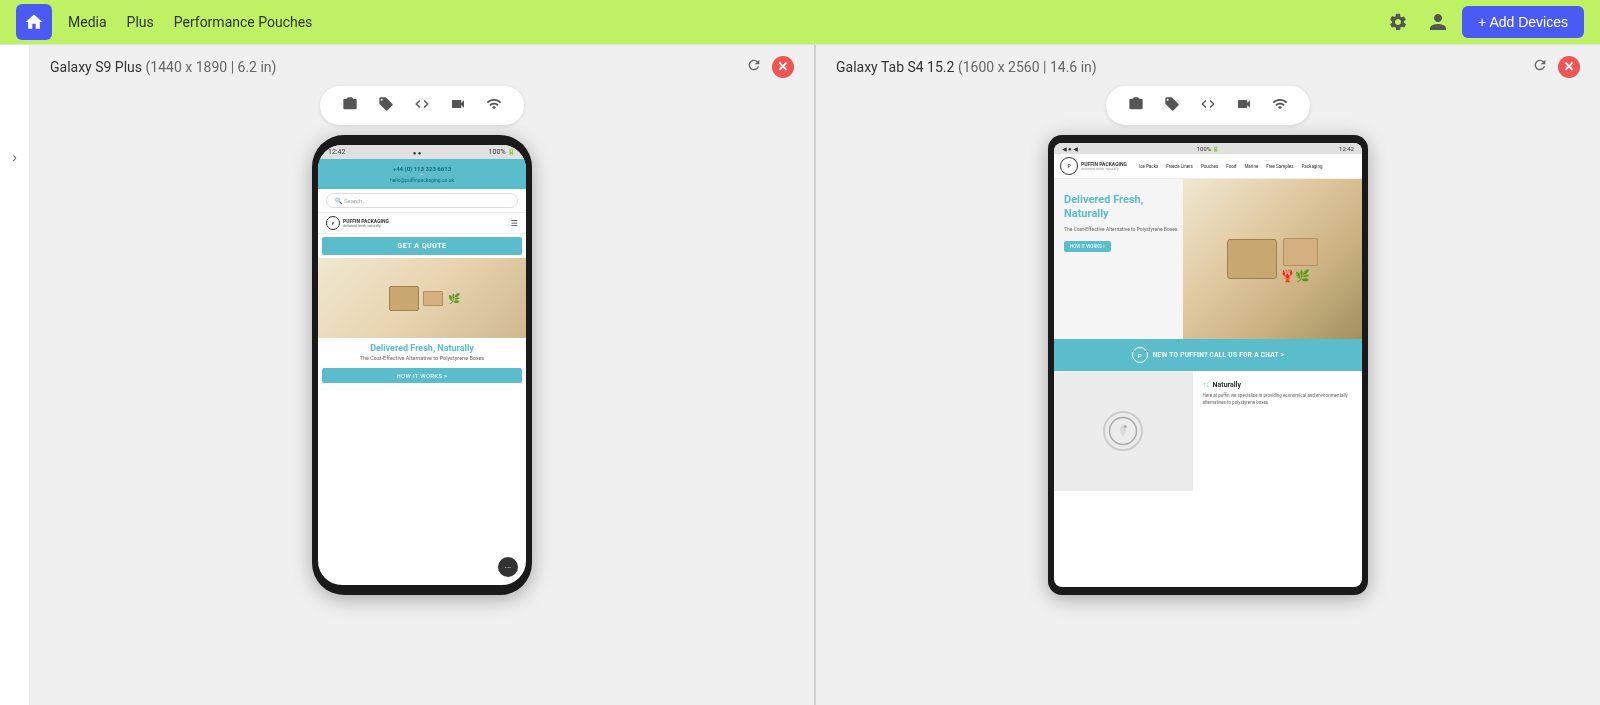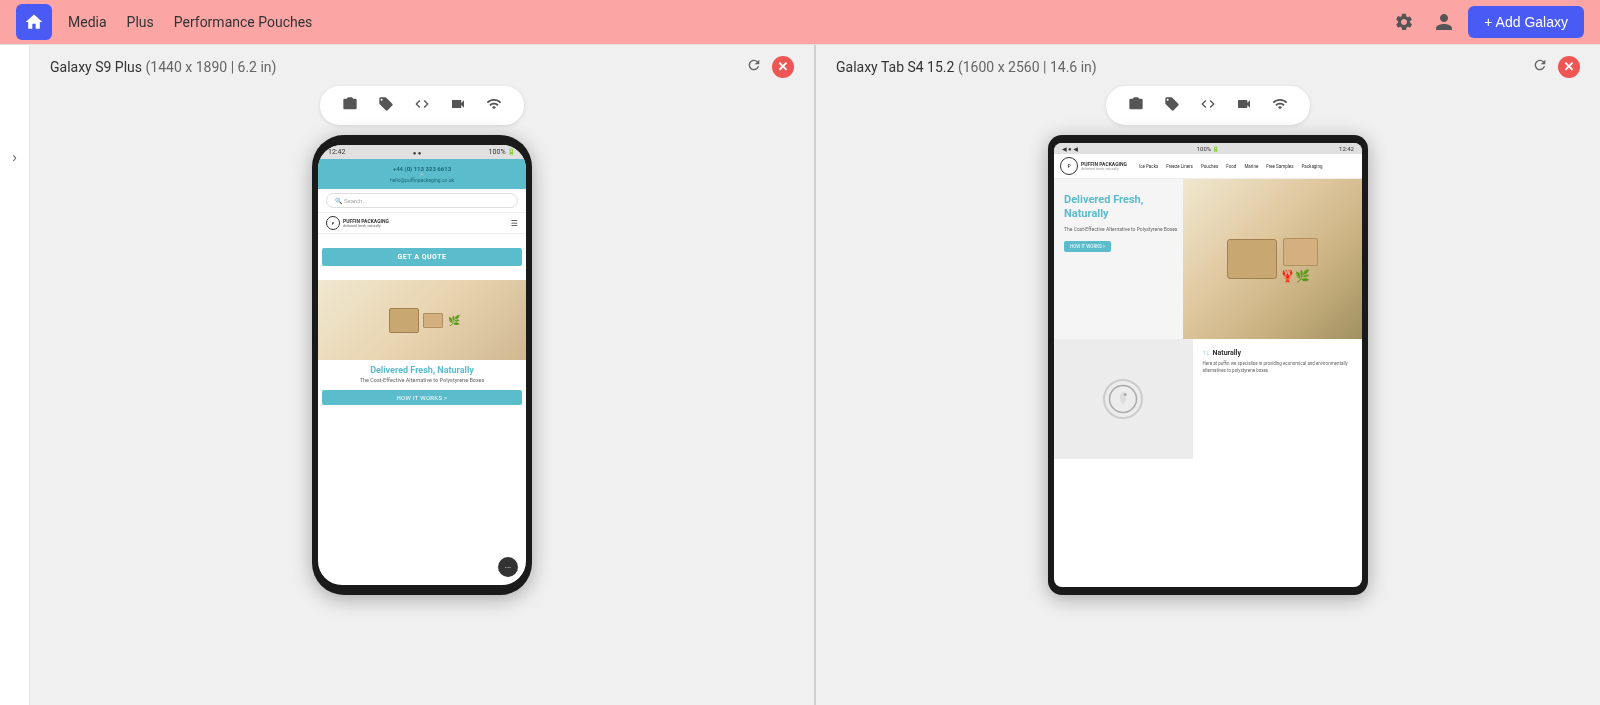--- a/index.html
+++ b/index.html
@@ -3,21 +3,21 @@
   <meta charset="utf-8">
   <style>
     * { box-sizing: border-box; margin: 0; padding: 0; }
     body { font-family: -apple-system, BlinkMacSystemFont, 'Segoe UI', Roboto, sans-serif; background: #f5f5f5; height: 705px; overflow: hidden; }
 
     
     .topnav {
       display: flex;
       align-items: center;
       height: 45px;
-      background: #fca5a5;
+      background: #bef264;
       border-bottom: 1px solid #e0e0e0;
       padding: 0 16px;
       position: relative;
       z-index: 10;
     }
     .topnav-logo {
       width: 36px;
       height: 36px;
       background: #4a5af5;
       border-radius: 6px;
@@ -237,21 +237,21 @@
     .hamburger { font-size: 8px; color: #333; }
 
     .site-cta-btn {
       background: #5bbccc;
       color: white;
       text-align: center;
       padding: 5px;
       font-size: 7px;
       font-weight: bold;
       letter-spacing: 0.5px;
-      margin: 14px 4px;
+      margin: 3px 4px;
       border-radius: 2px;
     }
 
     .site-product-area {
       height: 80px;
       background: #f8f8f8;
       display: flex;
       align-items: center;
       justify-content: center;
       overflow: hidden;
@@ -480,21 +480,21 @@
       <svg width="20" height="20" viewBox="0 0 24 24" fill="#555">
         <path d="M19.14 12.94c.04-.3.06-.61.06-.94s-.02-.64-.07-.94l2.03-1.58a.49.49 0 0 0 .12-.61l-1.92-3.32a.49.49 0 0 0-.59-.22l-2.39.96a7.02 7.02 0 0 0-1.62-.94l-.36-2.54A.484.484 0 0 0 14 2h-4c-.25 0-.46.18-.49.42l-.36 2.54c-.59.24-1.13.57-1.62.94l-2.39-.96a.48.48 0 0 0-.59.22L2.74 8.87a.48.48 0 0 0 .12.61l2.03 1.58c-.05.3-.07.63-.07.94s.02.64.07.94l-2.03 1.58a.49.49 0 0 0-.12.61l1.92 3.32c.12.22.37.29.59.22l2.39-.96c.5.37 1.03.7 1.62.94l.36 2.54c.03.24.24.42.49.42h4c.25 0 .46-.18.49-.42l.36-2.54c.59-.24 1.13-.57 1.62-.94l2.39.96c.22.08.47 0 .59-.22l1.92-3.32a.49.49 0 0 0-.12-.61l-2.03-1.58zM12 15.6c-1.98 0-3.6-1.62-3.6-3.6s1.62-3.6 3.6-3.6 3.6 1.62 3.6 3.6-1.62 3.6-3.6 3.6z"></path>
       </svg>
     </button>
     <button class="topnav-icon-btn">
       <svg width="20" height="20" viewBox="0 0 24 24" fill="#555">
         <path d="M12 12c2.7 0 4.8-2.1 4.8-4.8S14.7 2.4 12 2.4 7.2 4.5 7.2 7.2 9.3 12 12 12zm0 2.4c-3.2 0-9.6 1.6-9.6 4.8v2.4h19.2v-2.4c0-3.2-6.4-4.8-9.6-4.8z"></path>
       </svg>
     </button>
   </div>
-  <button class="add-devices-btn">+ Add Galaxy</button>
+  <button class="add-devices-btn">+ Add Devices</button>
 </nav>
 
 <div class="main-content">
 
   <div class="sidebar-toggle">
     <button class="sidebar-toggle-btn">›</button>
   </div>
 
   <div class="devices-area">
 
@@ -682,20 +682,24 @@
               <div style="display:flex;flex-wrap:wrap;align-items:center;justify-content:center;padding:8px;">
                 <div class="tablet-box-1"></div>
                 <div style="display:flex;flex-direction:column;">
                   <div class="tablet-box-2"></div>
                   <span style="font-size:12px;color:#c05030;">🦞🌿</span>
                 </div>
               </div>
             </div>
           </div>
 
+          <div class="tablet-new-to">
+            <div class="tablet-new-to-icon">P</div>
+            <div class="tablet-new-to-text">NEW TO PUFFIN? CALL US FOR A CHAT &gt;</div>
+          </div>
 
           <div class="tablet-bottom-section">
             <div class="tablet-bottom-left">
               <div class="tablet-puffin-logo-large">
                 <svg width="30" height="30" viewBox="0 0 40 40" fill="none">
                   <circle cx="20" cy="20" r="18" stroke="#aaa" stroke-width="2"></circle>
                   <path d="M20 10 Q28 18 20 28 Q12 18 20 10Z" fill="#ccc" opacity="0.5"></path>
                   <circle cx="23" cy="14" r="2" fill="#aaa"></circle>
                 </svg>
               </div>

